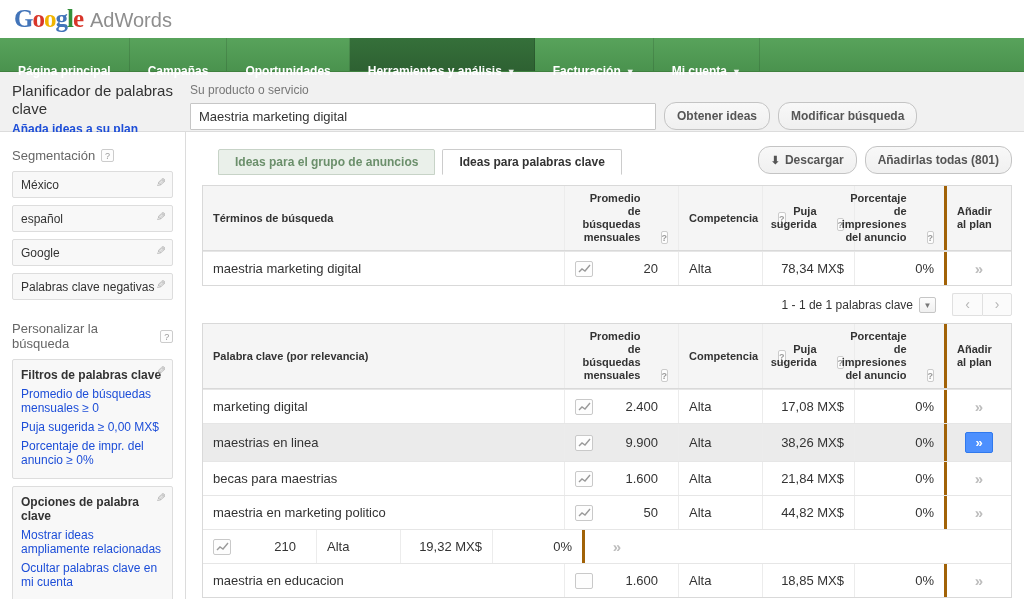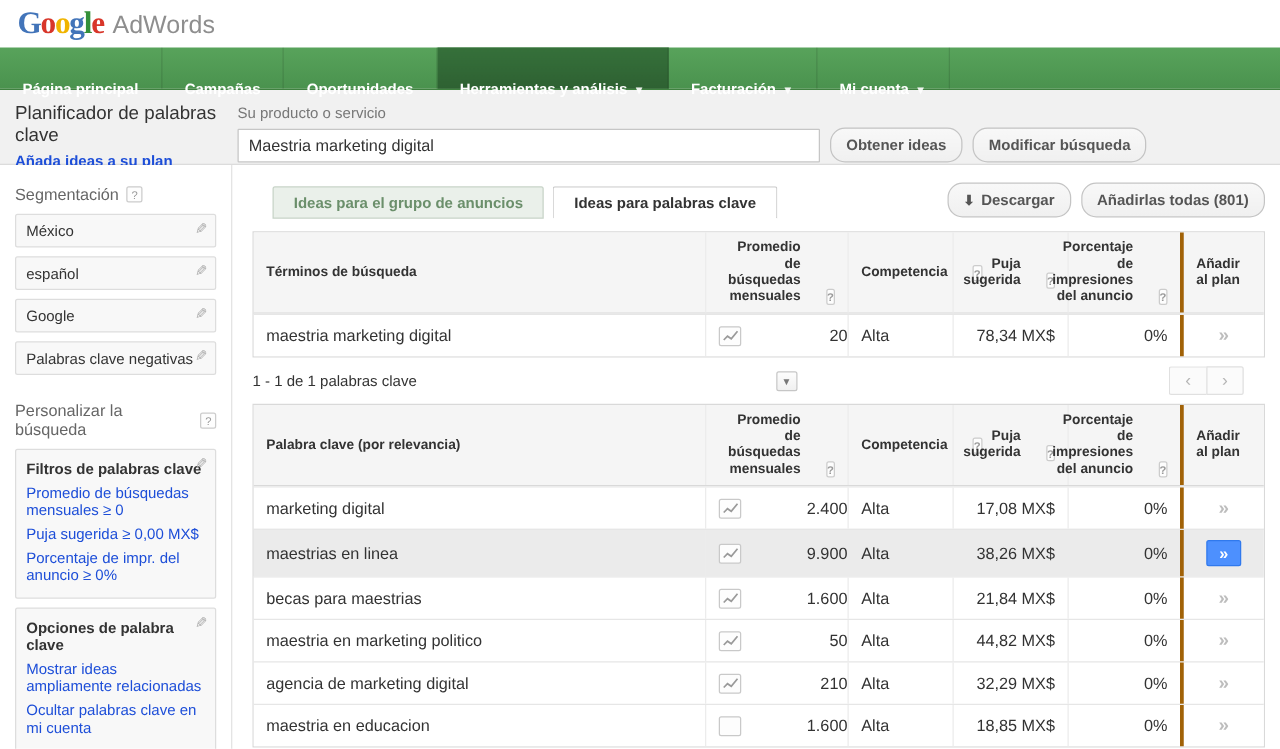--- a/index.html
+++ b/index.html
@@ -64,35 +64,35 @@
   
   .table { border:1px solid #d9d9d9; margin-top:7px; width:100%; }
   .trow { display:flex; align-items:stretch; background:#fff; border-top:1px solid #e6e6e6; }
   .trow:first-child { border-top:none; }
   .trow.thead { background:#f5f5f5; border-bottom:1px solid #d9d9d9; }
   .trow.highlight { background:#ebebeb; }
   .cell { padding:8px 10px; font-size:13px; color:#333; display:flex; align-items:center; }
   .thead .cell { font-size:11px; font-weight:bold; color:#333; padding:6px 10px; line-height:13px; }
   .c-kw { flex:1; border-right:1px solid #ececec; }
   .c-icon { width:38px; justify-content:center; }
-  .c-avg { width:76px; justify-content:flex-end; text-align:left; border-right:1px solid #ececec; padding-right:0; }
+  .c-avg { width:76px; justify-content:flex-end; text-align:left; border-right:1px solid #ececec; padding-right:20px; }
   .c-comp { width:84px; border-right:1px solid #ececec; }
   .c-bid { width:92px; justify-content:flex-end; text-align:right; border-right:1px solid #ececec; }
   .c-impr { width:92px; justify-content:flex-end; text-align:right; border-right:3px solid #a16207; }
   .c-add { width:64px; justify-content:center; }
   .thead .c-avg, .thead .c-bid, .thead .c-impr { text-align:right; }
   .thead .hwrap { display:flex; align-items:flex-end; gap:20px; width:100%; }
   .thead .right .hwrap { justify-content:flex-end; }
   .chart-icon { width:20px; height:16px; border:1px solid #c9c9c9; border-radius:2px; background:#fdfdfd;
     display:flex; align-items:center; justify-content:center; cursor:pointer; }
   .add-chevrons { color:#bdbdbd; font-size:15px; font-weight:bold; cursor:pointer; }
   .add-btn-blue { width:28px; height:21px; background:#4d90fe; border:1px solid #3079ed; border-radius:2px;
     color:#fff; font-size:13px; font-weight:bold; text-align:center; line-height:19px; cursor:pointer; }
   
-  .pagination { display:flex; align-items:center; justify-content:space-between; gap:6px; margin:7px 17px 2px 0; }
+  .pagination { display:flex; align-items:center; justify-content:flex-end; gap:6px; margin:7px 0 2px 0; }
   .pag-text { font-size:12px; color:#333; }
   .pag-dd { width:17px; height:16px; border:1px solid #c6c6c6; border-radius:2px; background:linear-gradient(#fdfdfd,#f0f0f0);
     font-size:8px; color:#777; text-align:center; line-height:15px; cursor:pointer; }
   .pag-nav { display:flex; margin-left:10px; }
   .pag-arrow { width:30px; height:23px; border:1px solid #e0e0e0; background:#fbfbfb; color:#b5b5b5;
     font-size:14px; text-align:center; line-height:21px; cursor:pointer; }
   .pag-arrow:first-child { border-radius:2px 0 0 2px; border-right:none; }
   .pag-arrow:last-child { border-radius:0 2px 2px 0; }
 </style>
 </head>
@@ -398,38 +398,35 @@
             <span>44,82 MX$</span>
           </div>
           <div class="cell c-impr">
             <span>0%</span>
           </div>
           <div class="cell c-add">
             <span class="add-chevrons">»</span>
           </div>
         </div>
         <div class="trow">
-          <div class="cell c-kw">
-            <span>agencia de marketing digital</span>
-          </div>
           <div class="cell c-icon">
             <span class="chart-icon">
               <svg width="13" height="10" viewBox="0 0 13 10">
                 <polyline points="1,8 4,5 7,7 12,1" fill="none" stroke="#9a9a9a" stroke-width="1.4"></polyline>
               </svg>
             </span>
           </div>
           <div class="cell c-avg">
             <span>210</span>
           </div>
           <div class="cell c-comp">
             <span>Alta</span>
           </div>
           <div class="cell c-bid">
-            <span>32,29 MX$</span>
+            <span>19,32 MX$</span>
           </div>
           <div class="cell c-impr">
             <span>0%</span>
           </div>
           <div class="cell c-add">
             <span class="add-chevrons">»</span>
           </div>
         </div>
         <div class="trow">
           <div class="cell c-kw">

